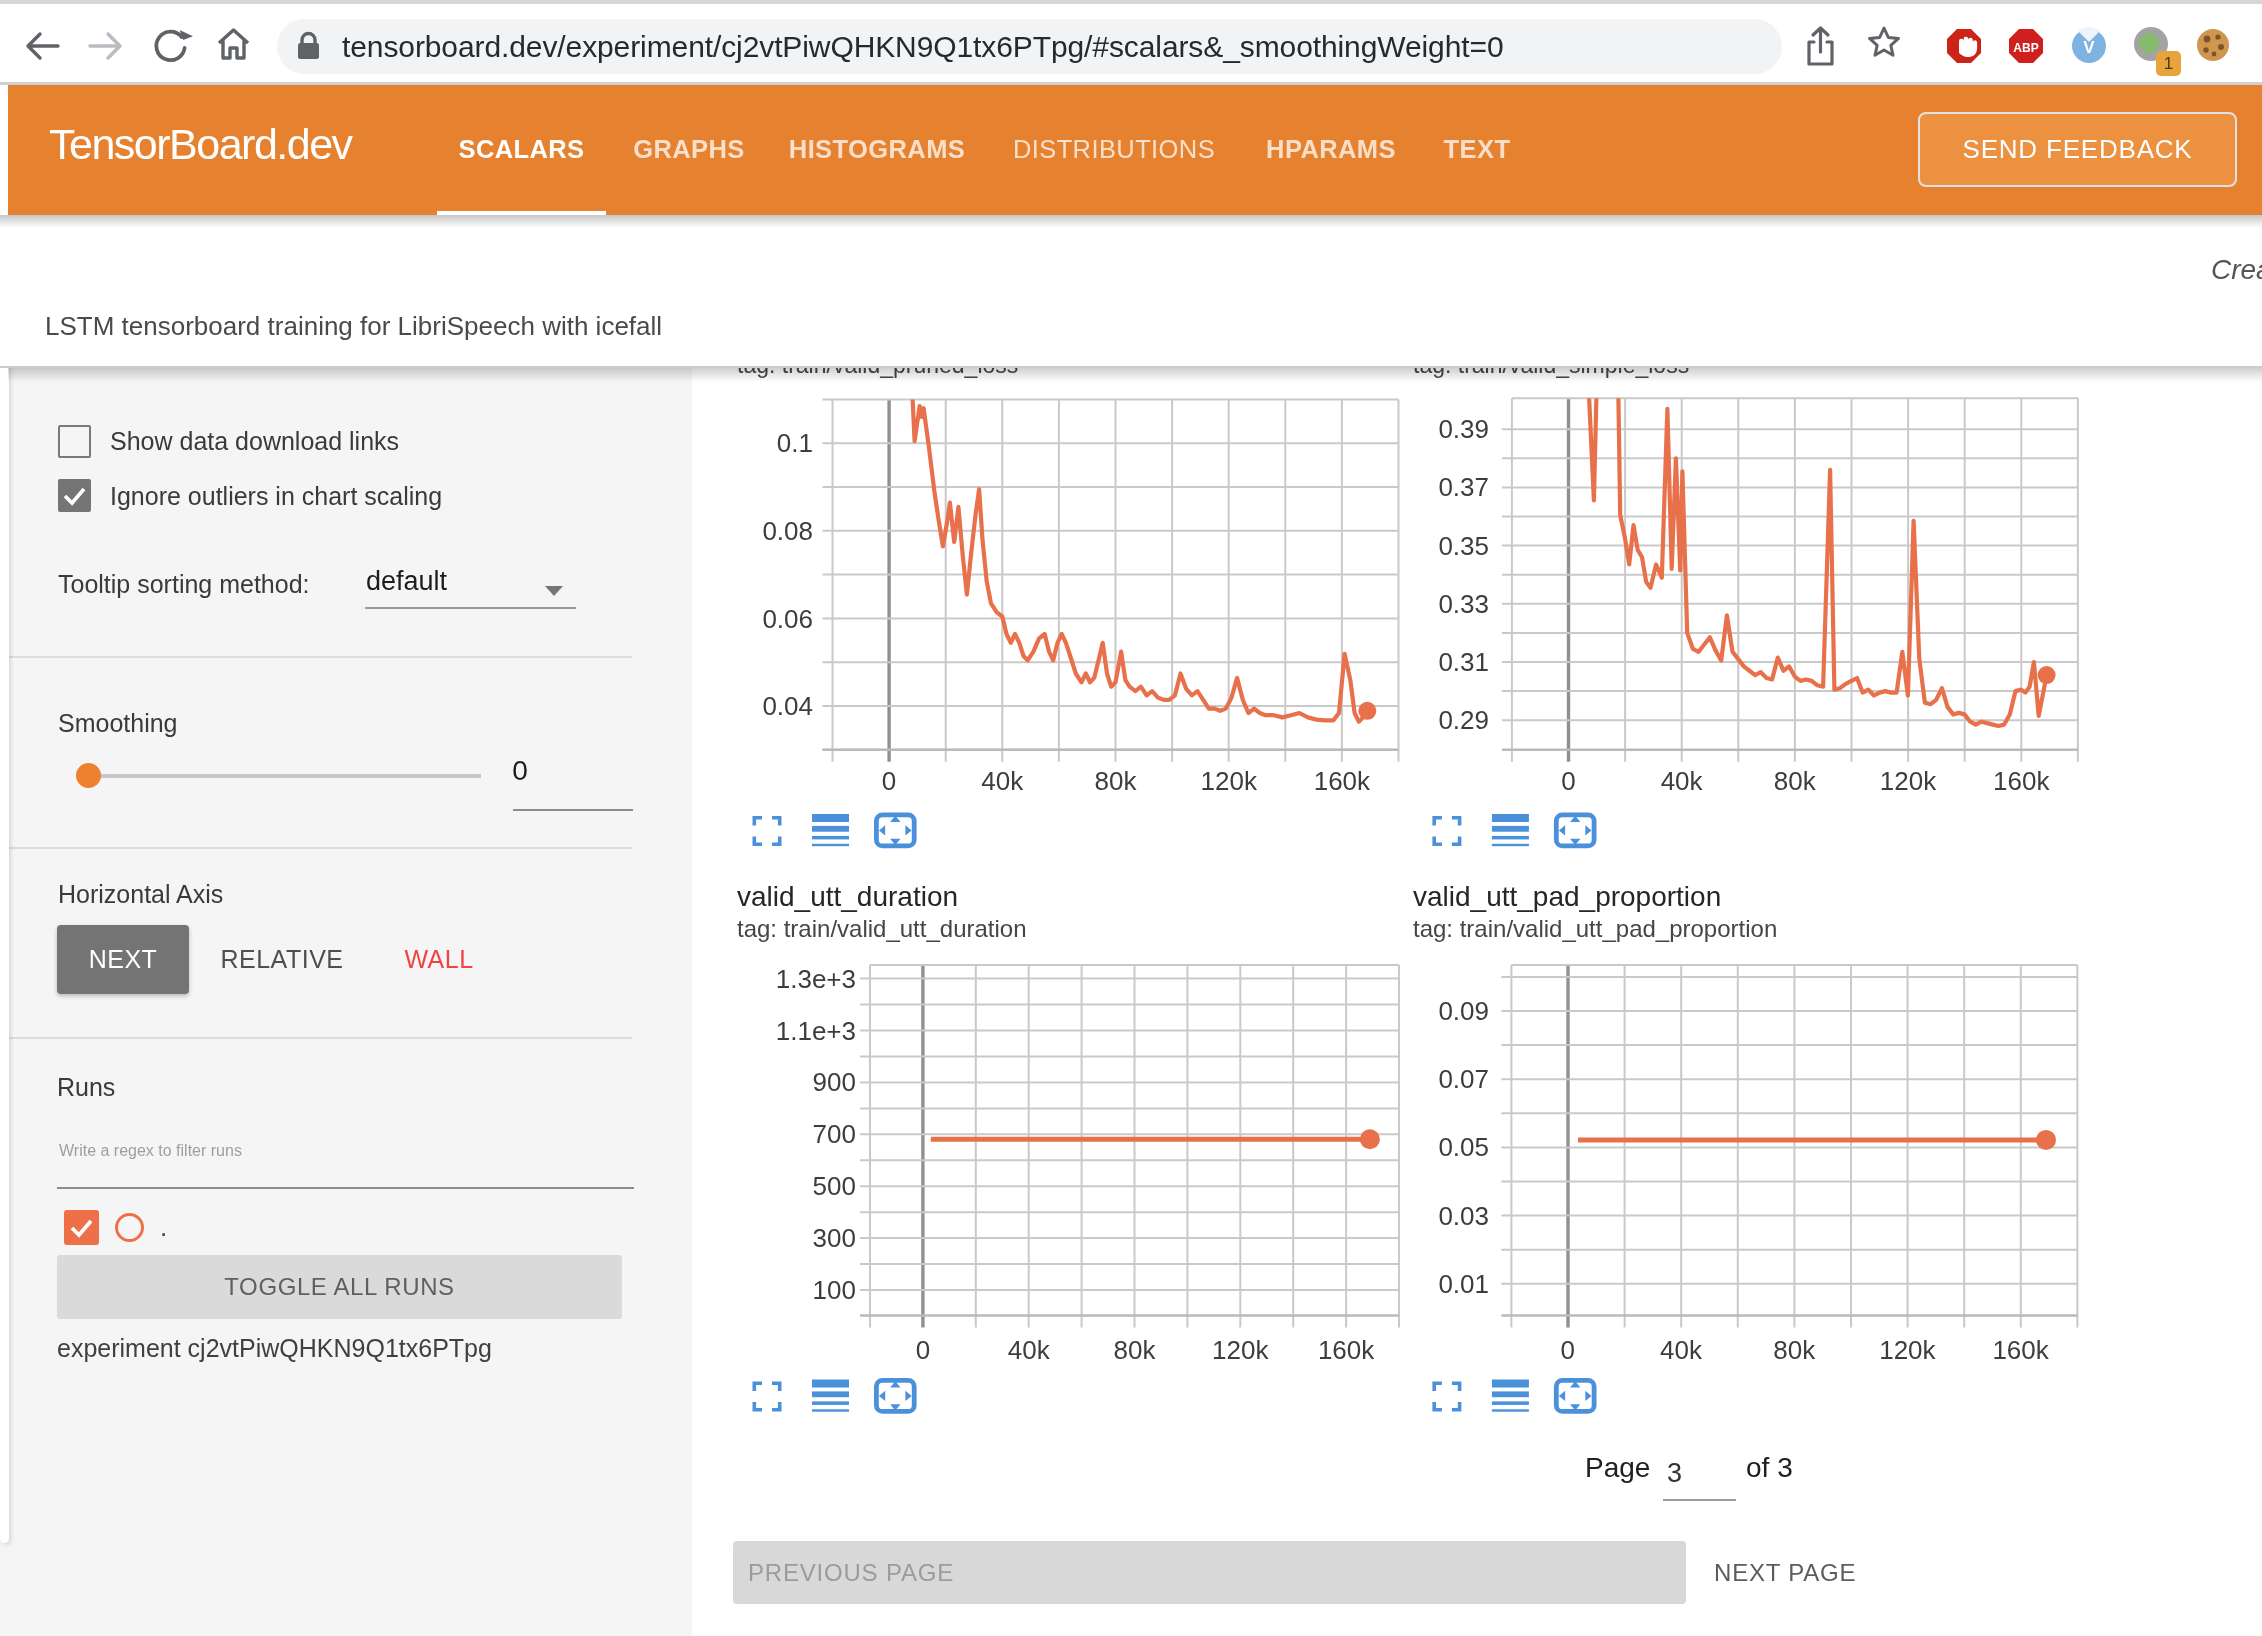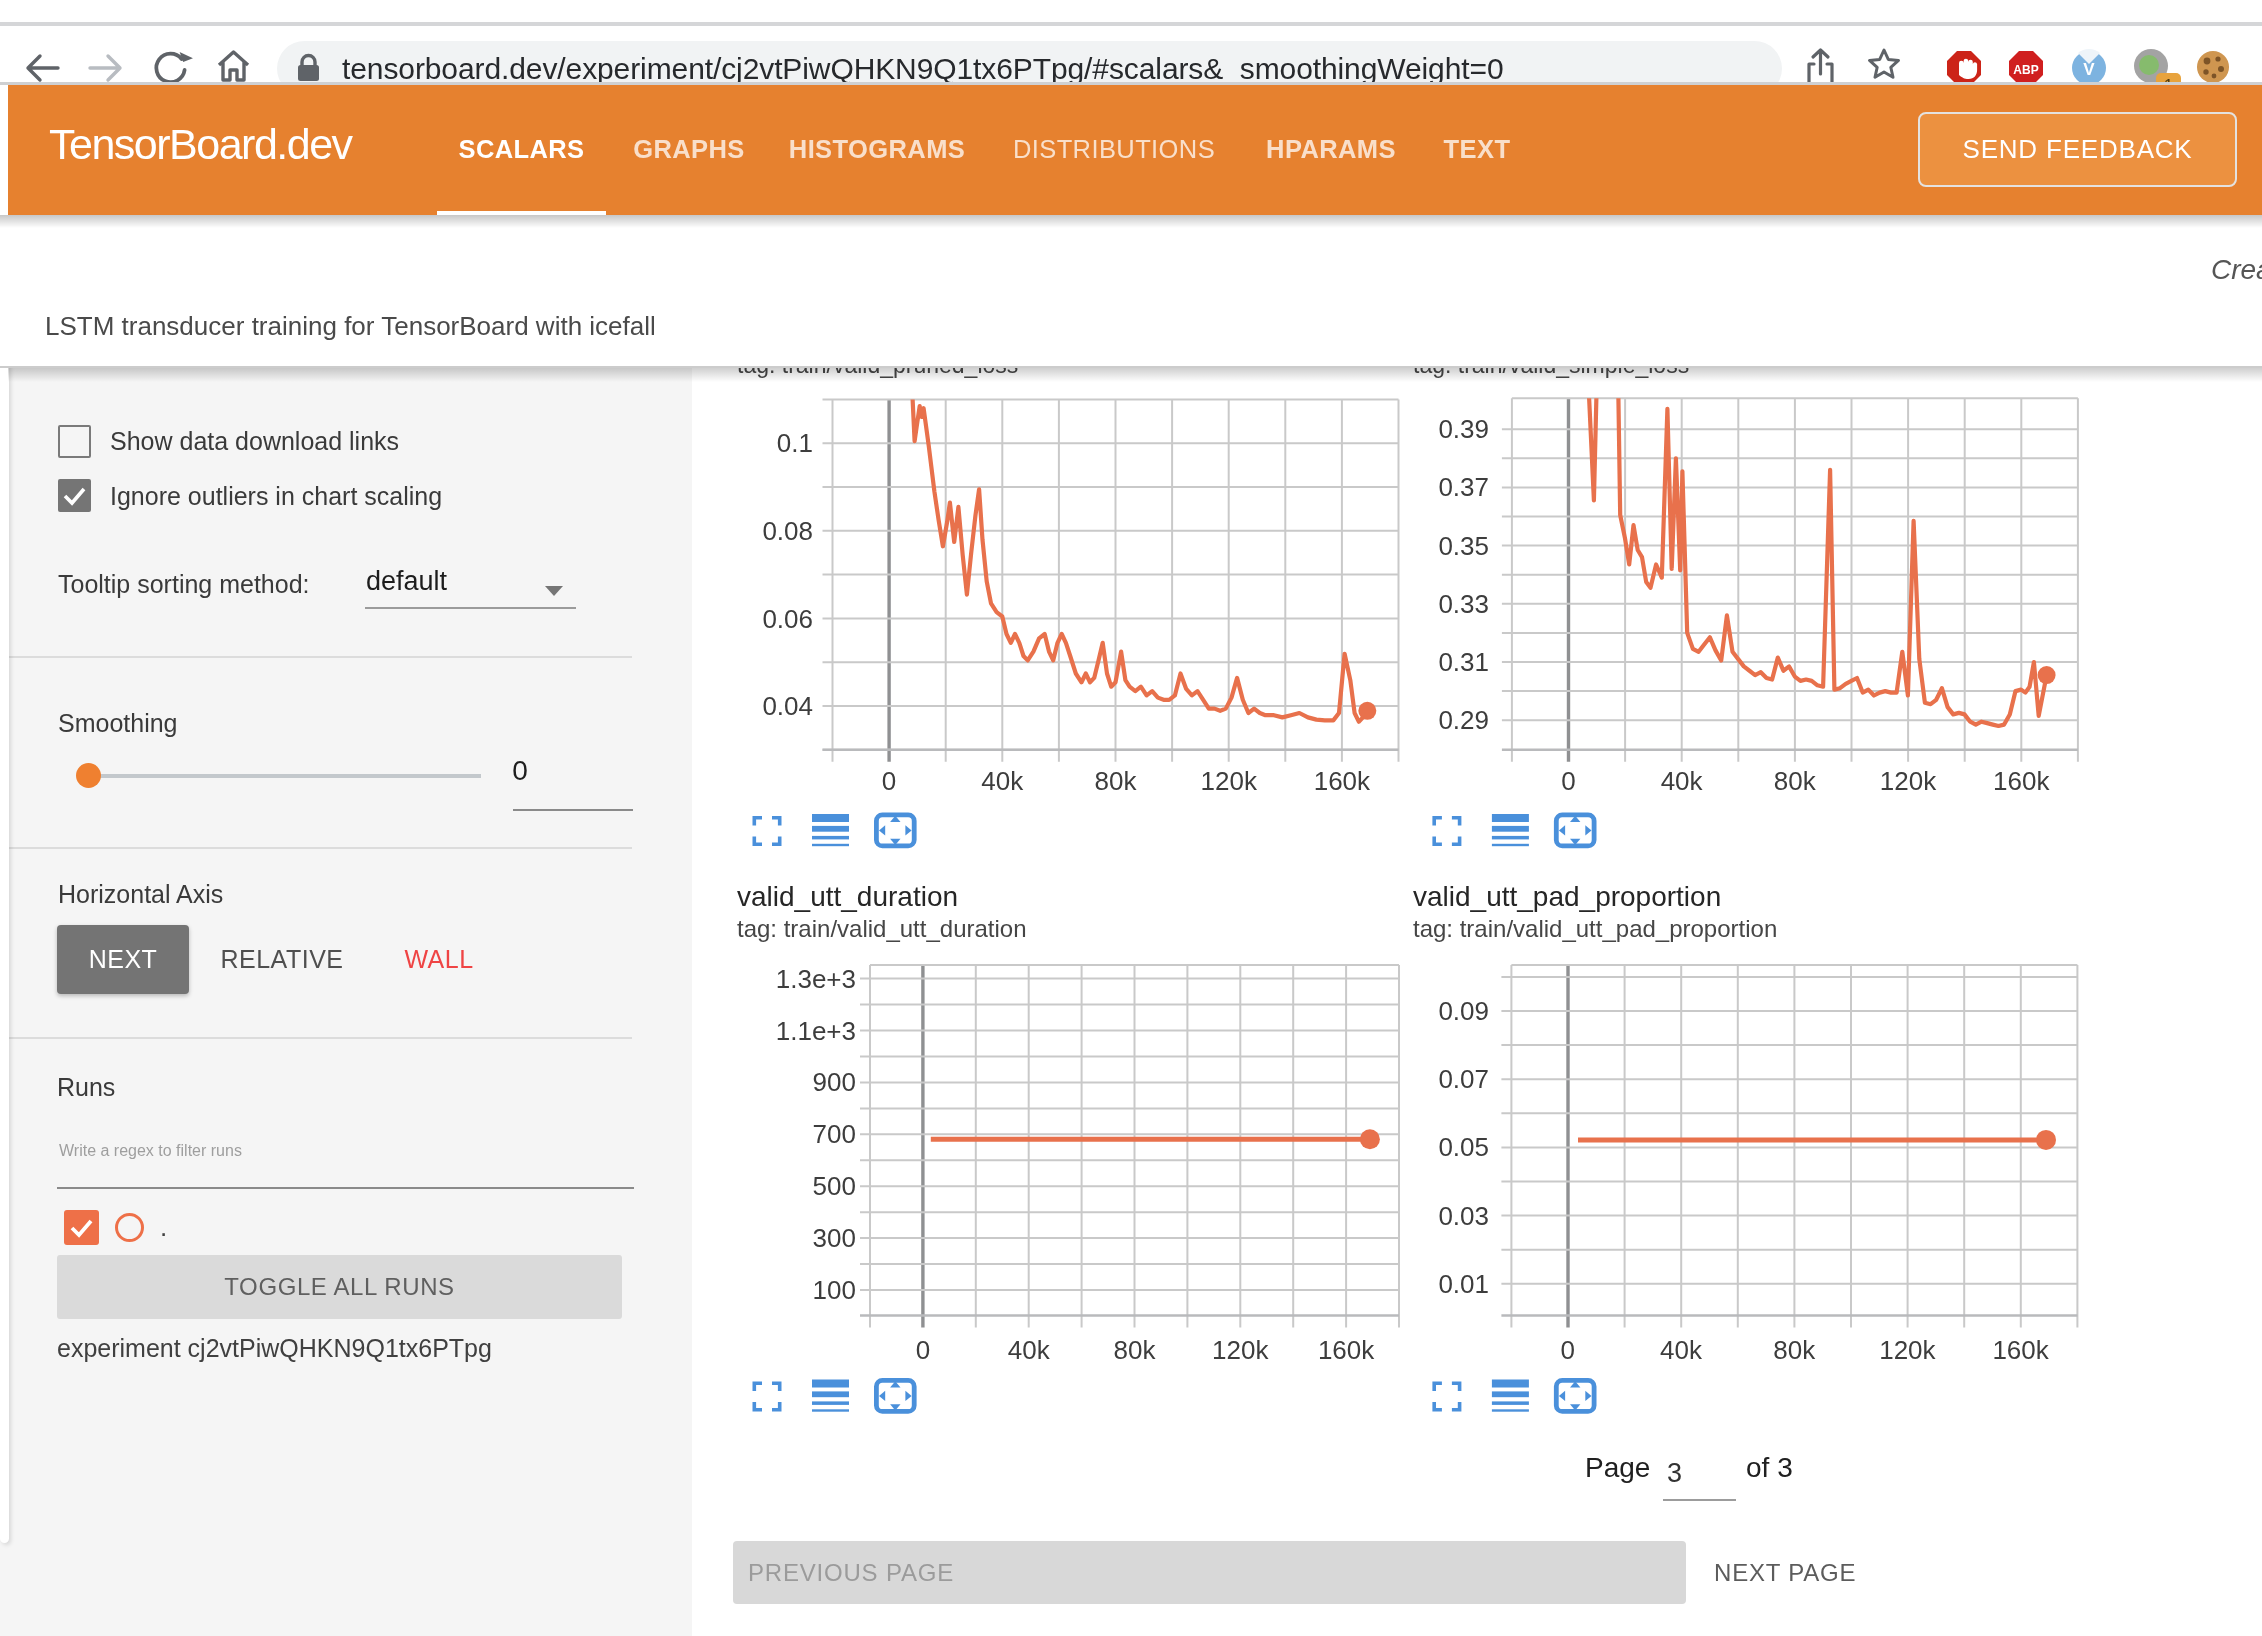--- a/index.html
+++ b/index.html
@@ -272,26 +272,26 @@
 <div class="abs" style="left:1663px;top:1499px;width:73px;height:1.8px;background:#9c9c9c;z-index:6;"></div>
 <div class="abs" style="left:1746px;top:1452px;font-size:28px;color:#202020;z-index:6;">of 3</div>
 <div class="abs" style="left:733px;top:1541px;width:953px;height:63px;background:#d8d8d8;border-radius:4px;z-index:6;color:#9b9b9b;font-size:24px;letter-spacing:.8px;display:flex;align-items:center;padding-left:15px;">PREVIOUS PAGE</div>
 <div class="abs" style="left:1714px;top:1541px;height:63px;display:flex;align-items:center;color:#5c5c5c;font-size:24px;letter-spacing:.8px;z-index:6;">NEXT PAGE</div>
 
 <div class="abs" style="left:0;top:84px;width:9px;height:1459px;background:#fff;border-radius:0 0 9px 9px;box-shadow:2px 2px 4px rgba(0,0,0,.12);z-index:6;"></div>
 
 <div class="abs" style="left:0;top:215px;width:2262px;height:151px;background:#fff;z-index:7;">
   <div class="abs" style="left:0;top:0;width:2262px;height:13px;background:linear-gradient(rgba(0,0,0,.22),rgba(0,0,0,0));"></div>
   <div class="abs" style="left:2211px;top:39px;font-size:28px;font-style:italic;color:#555;">Crea</div>
-  <div class="abs" style="left:45px;top:96px;font-size:26px;color:#4a4a4a;">LSTM transducer training for TensorBoard with icefall</div>
+  <div class="abs" style="left:45px;top:96px;font-size:26px;color:#4a4a4a;">LSTM tensorboard training for LibriSpeech with icefall</div>
 </div>
 <div class="abs" style="left:0;top:366px;width:2262px;height:2px;background:#ccc;z-index:8;"></div>
 <div class="abs" style="left:8px;top:368px;width:2254px;height:14px;background:linear-gradient(rgba(0,0,0,.19),rgba(0,0,0,0));z-index:8;"></div>
 
-<div class="abs" style="left:0;top:0;width:2262px;height:84px;background:#fff;z-index:9;margin-top:22px;">
+<div class="abs" style="left:0;top:0;width:2262px;height:84px;background:#fff;z-index:9;">
   <div class="abs" style="left:0;top:0;width:2262px;height:4px;background:#d5d6d8;"></div>
   <div class="abs" style="left:277px;top:19px;width:1505px;height:55px;border-radius:28px;background:#f1f3f4;"></div>
   <div class="abs" style="left:342px;top:30px;font-size:30px;color:#27292c;letter-spacing:-0.1px;">tensorboard.dev/experiment/cj2vtPiwQHKN9Q1tx6PTpg/#scalars&amp;_smoothingWeight=0</div>
   <svg class="abs" style="left:0;top:0;" width="2262" height="84">
       <g transform="translate(24,28)" stroke="#5f6368" stroke-width="3.4" fill="none" stroke-linecap="round" stroke-linejoin="round">
         <path d="M34 18 H4 M16 6 L4 18 L16 30"></path>
       </g>
 <g transform="translate(88,28)" stroke="#b8bcc1" stroke-width="3.4" fill="none" stroke-linecap="round" stroke-linejoin="round">
         <path d="M2 18 H32 M20 6 L32 18 L20 30"></path>
       </g>

